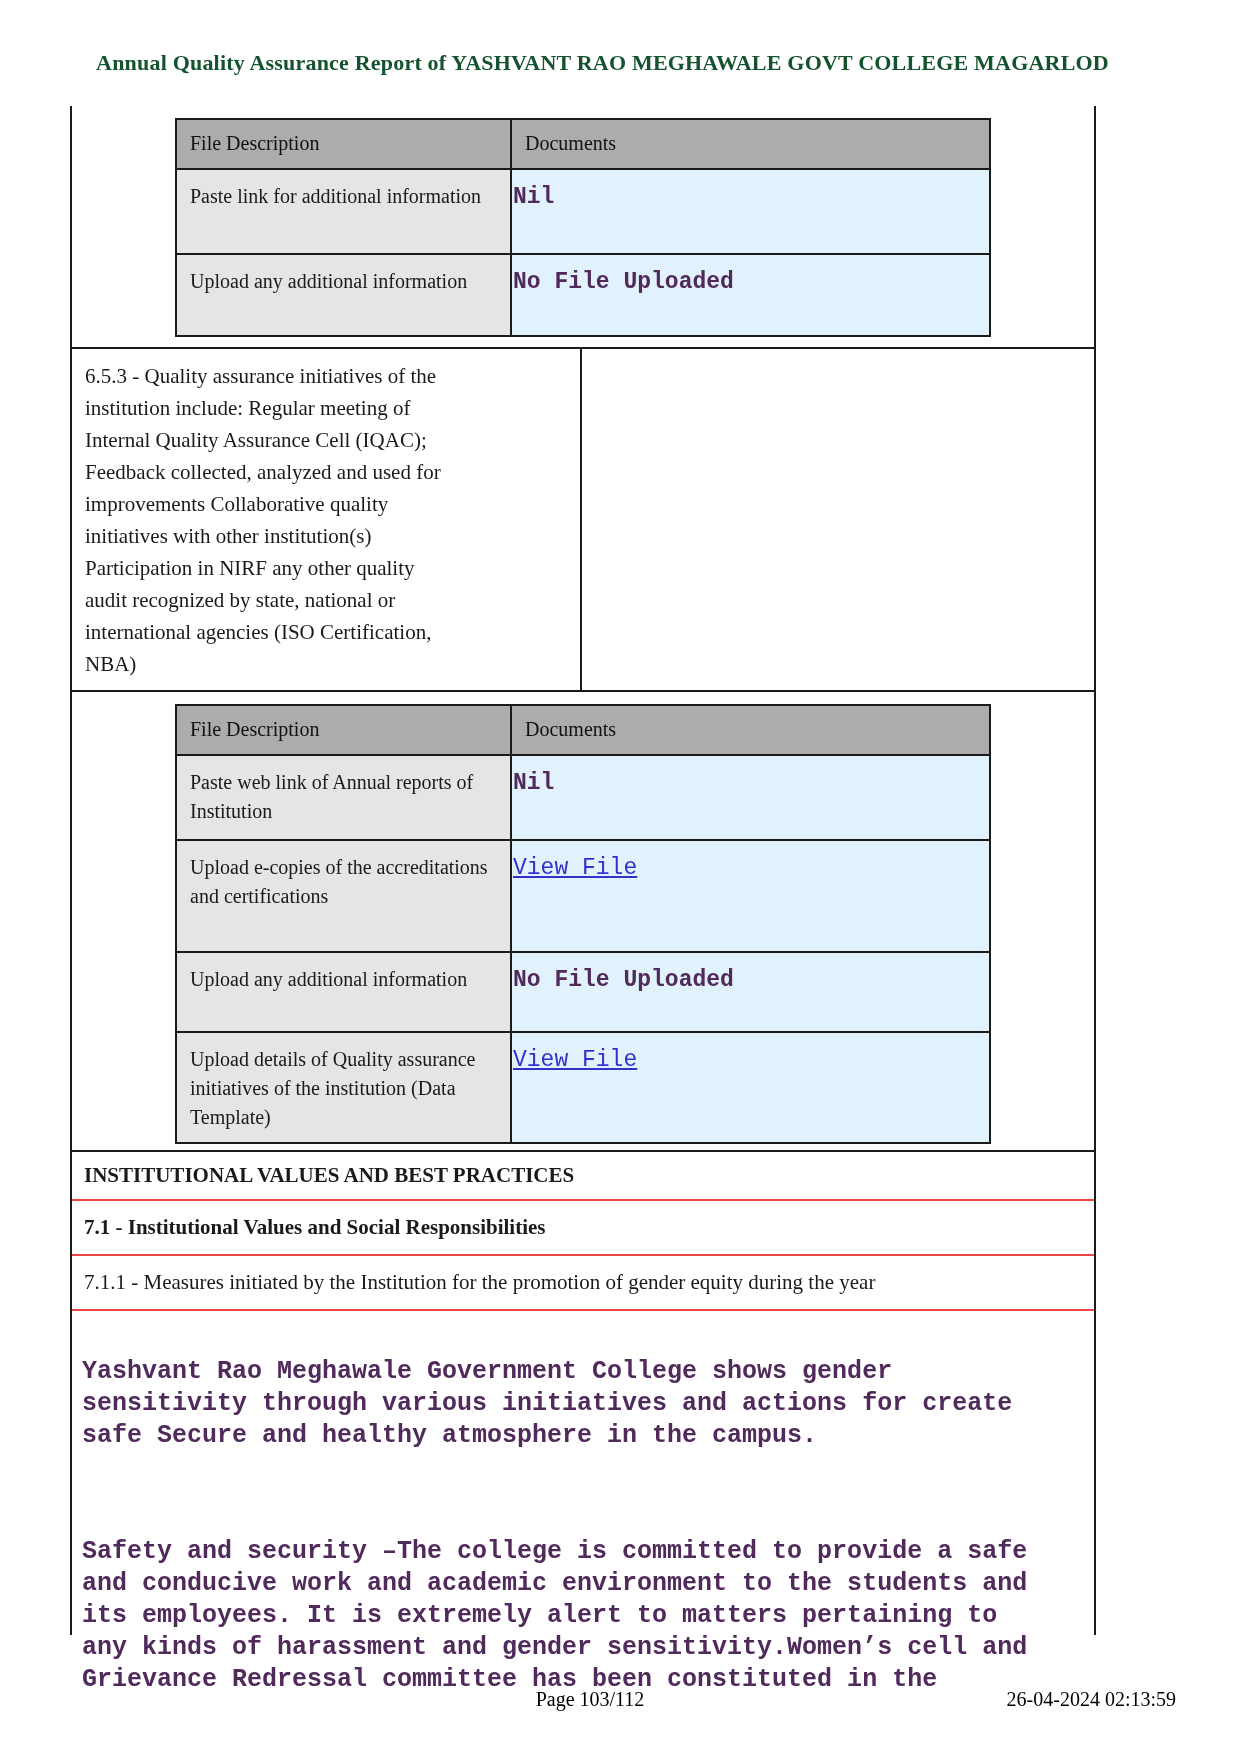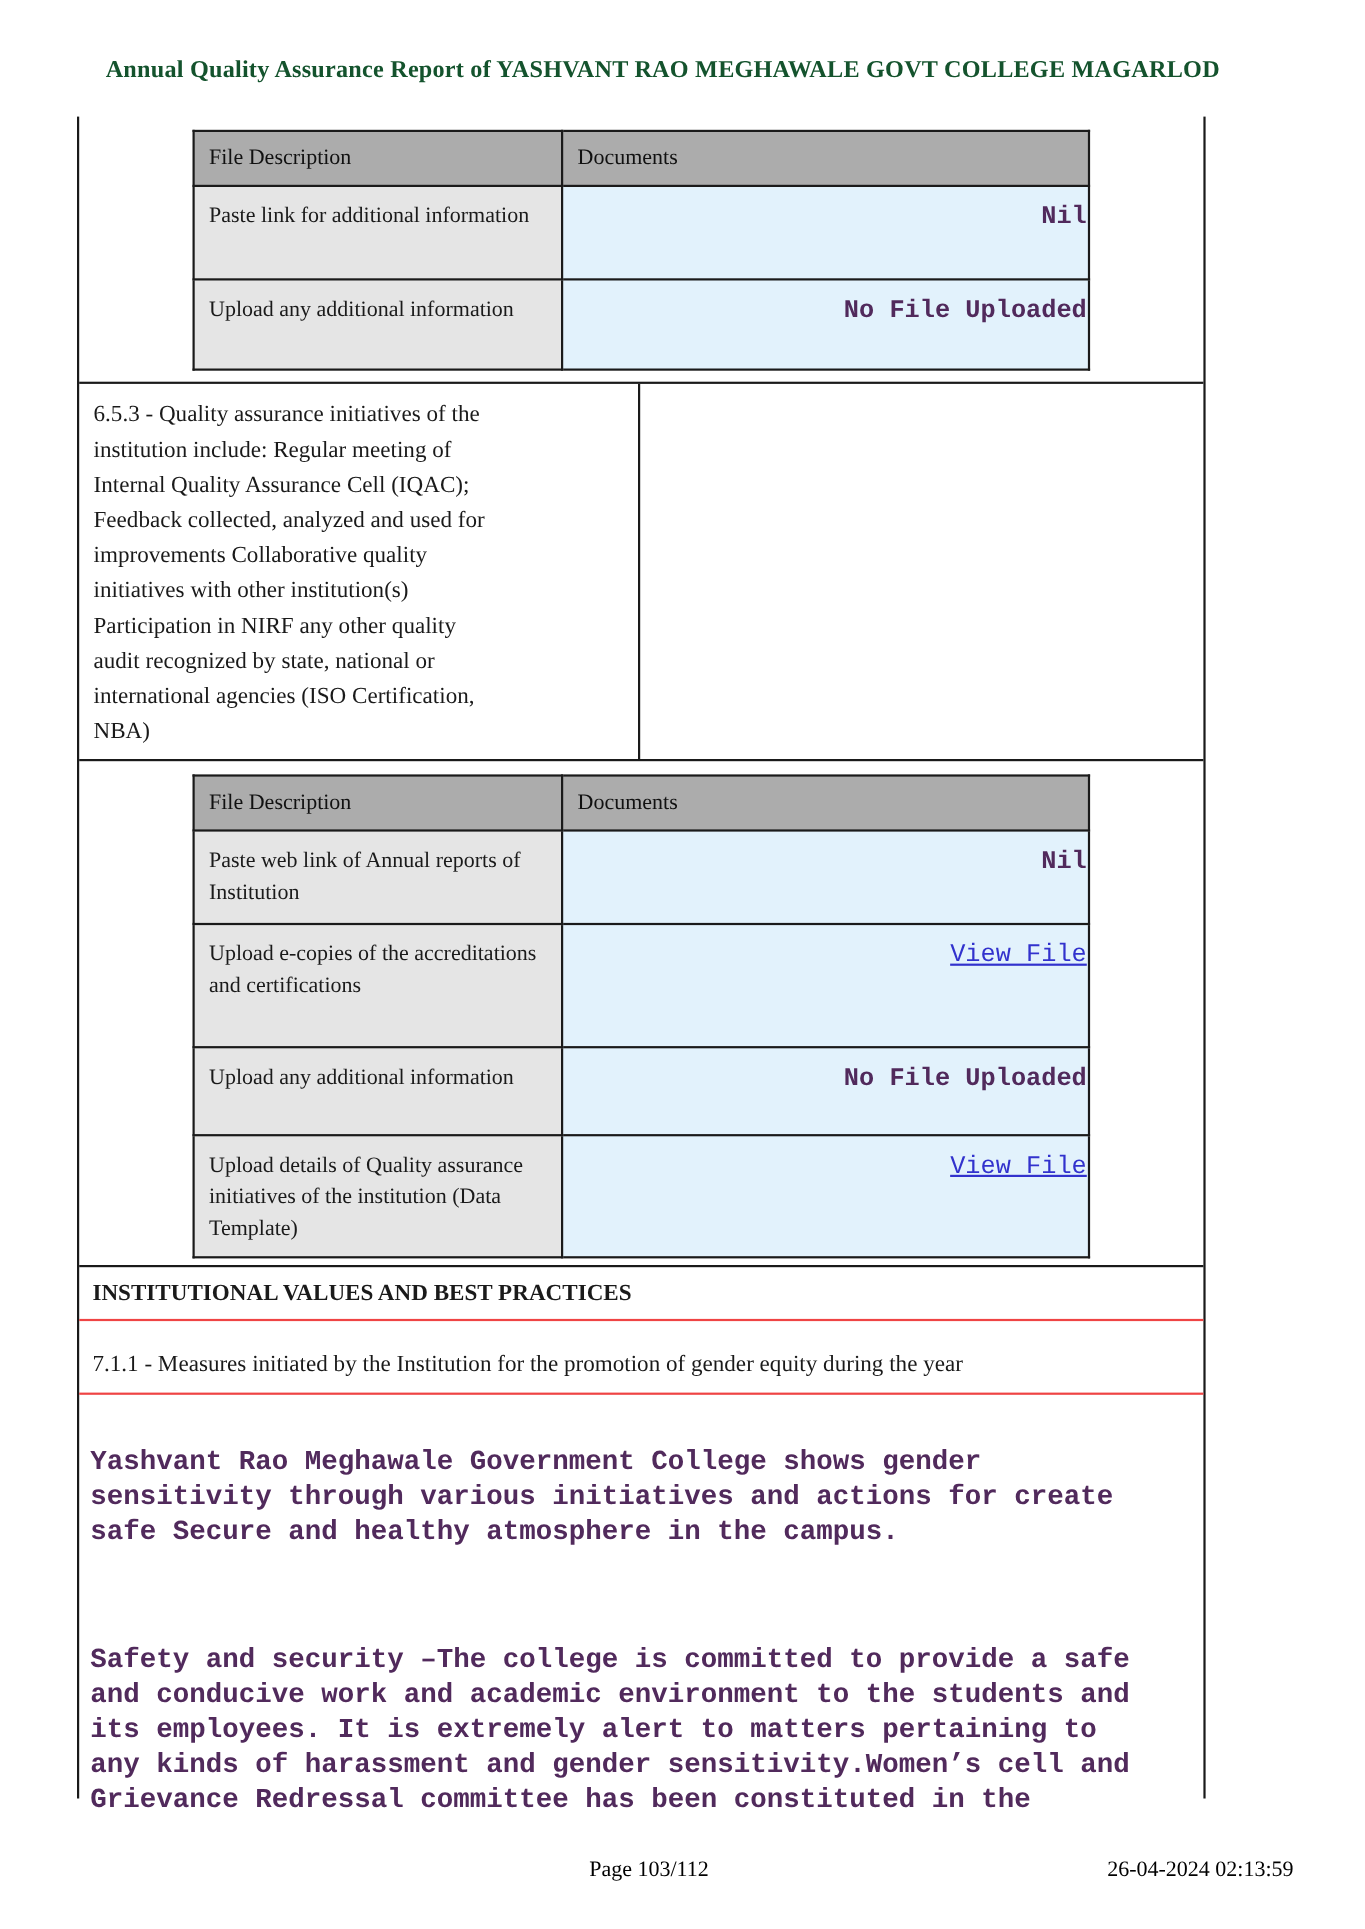--- a/index.html
+++ b/index.html
@@ -42,21 +42,21 @@
   td.desc{
     background:#e5e5e5;
     font-size:20px;line-height:29px;
     padding:12px 14px 10px 13px;
   }
   td.val{
     background:#e2f2fc;
     font-family:"Liberation Mono", monospace;
     font-weight:bold;font-size:23px;
     color:#512a5c;
-    text-align:right;
+    text-align:left;
     padding-top:14px;
   }
   td.val a{
     font-weight:normal;
     color:#3232cd;
     text-decoration:underline;
   }
   tr.h85{height:85px;} tr.h82{height:82px;} tr.h112{height:112px;}
   tr.h80{height:80px;} tr.h110{height:110px;}
   
@@ -86,21 +86,21 @@
   .h-box{
     border-bottom:2px solid #ef4444;
     box-sizing:border-box;
     display:flex;align-items:center;
     padding-left:12px;
     font-size:21px;
   }
   .h-box.bold{font-weight:bold;}
   .h-part{height:49px;}
   .h-71{height:55px;}
-  .h-711{height:55px;font-size:21px;margin-top:12px;}
+  .h-711{height:55px;font-size:21px;}
   
   .response{
     padding:13px 12px 0 10px;
     font-family:"Liberation Mono", monospace;
     font-weight:bold;font-size:25px;line-height:32px;
     color:#512a5c;
     white-space:pre-line;
   }
   .response .para{margin:0 0 0 0;}
   .response .para + .para{margin-top:52px;}
@@ -181,20 +181,21 @@
       </tr>
       <tr class="h110">
         <td class="desc">Upload details of Quality assurance initiatives of the institution (Data Template)</td>
         <td class="val"><a href="#">View File</a></td>
       </tr>
     </tbody>
       </table>
 
     <div class="headings">
       <div class="h-box bold h-part">INSTITUTIONAL VALUES AND BEST PRACTICES</div>
+      <div class="h-box bold h-71">7.1 - Institutional Values and Social Responsibilities</div>
       <div class="h-box h-711">7.1.1 - Measures initiated by the Institution for the promotion of gender equity during the year</div>
     </div>
 
     <div class="response">
       <div class="para">Yashvant Rao Meghawale Government College shows gender
 sensitivity through various initiatives and actions for create
 safe Secure and healthy atmosphere in the campus.</div>
       <div class="para">Safety and security –The college is committed to provide a safe
 and conducive work and academic environment to the students and
 its employees. It is extremely alert to matters pertaining to

